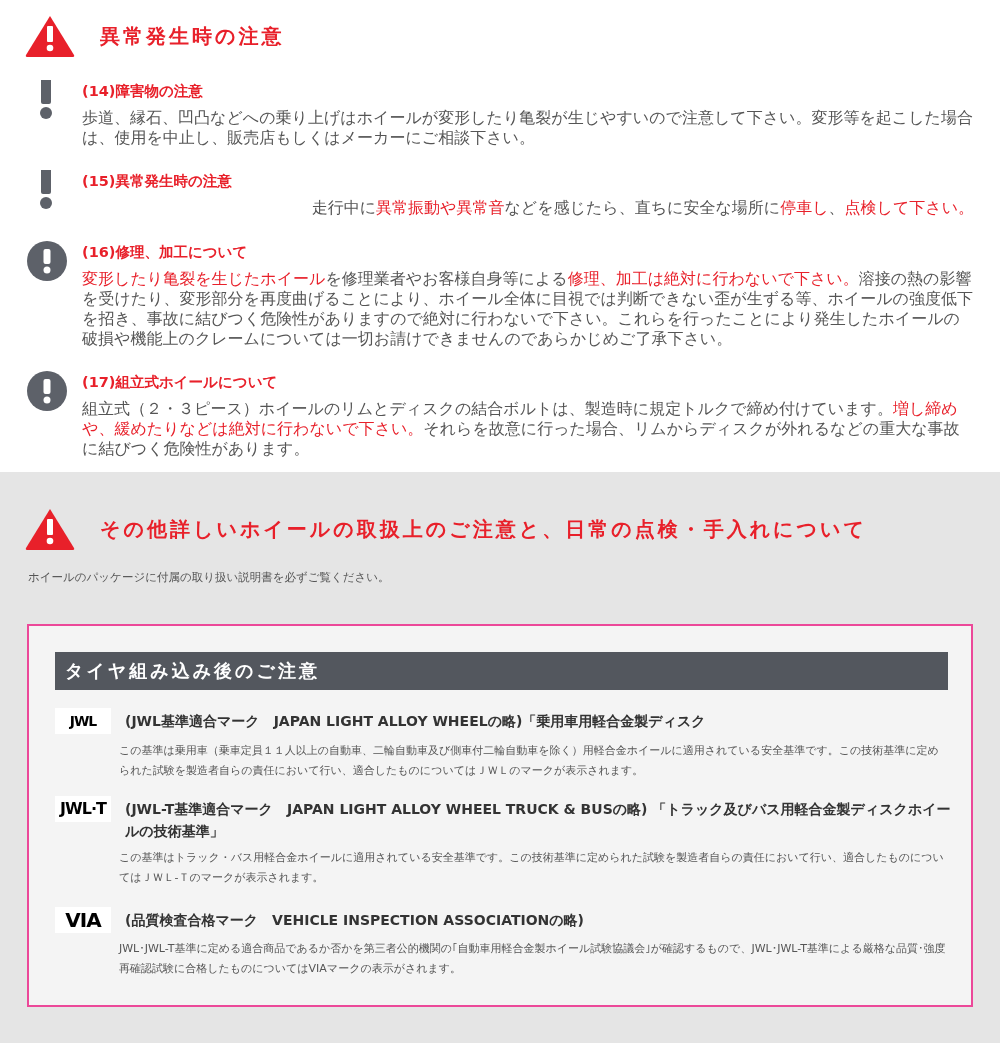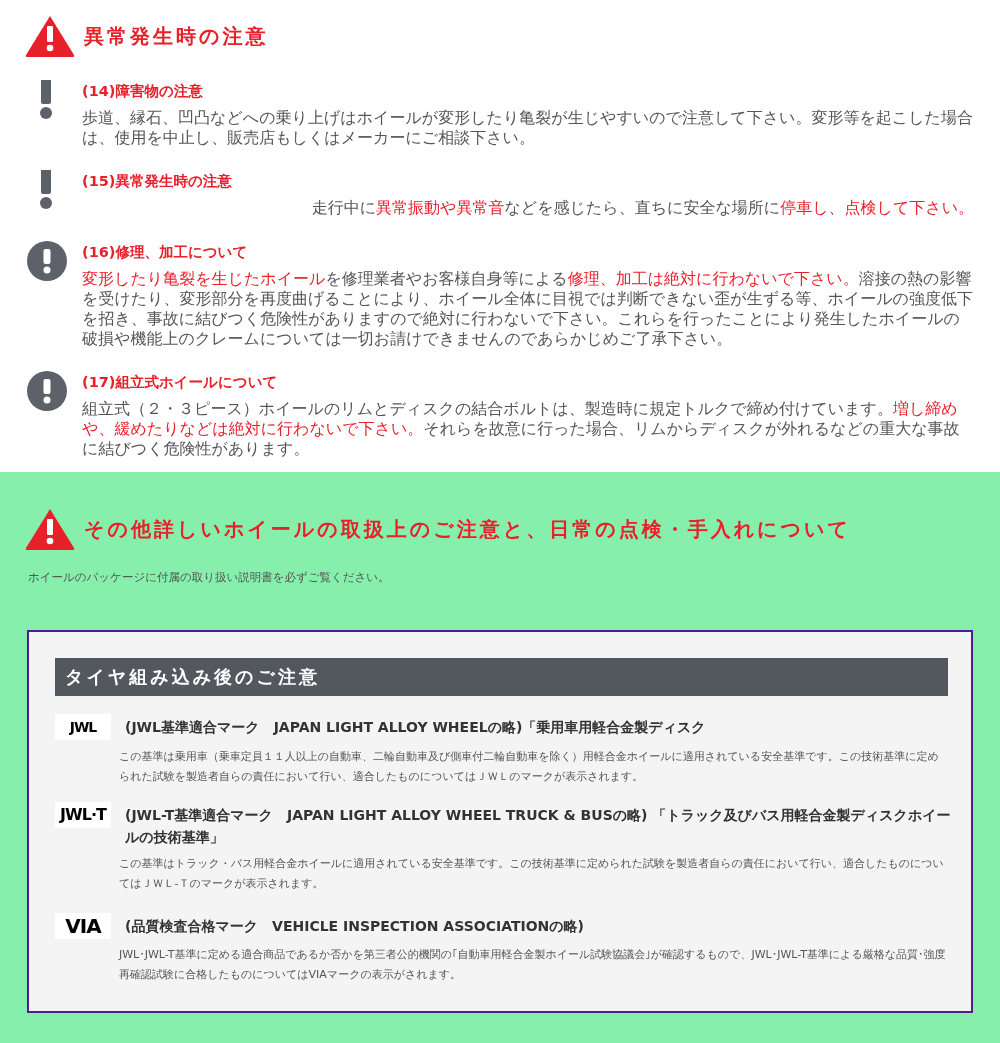--- a/index.html
+++ b/index.html
@@ -1,36 +1,36 @@
 <!DOCTYPE html>
 <html><head>
 <meta charset="utf-8">
 <style>
   * { box-sizing: border-box; margin: 0; padding: 0; }
   html, body { width: 1000px; height: 1043px; background: #ffffff; overflow: hidden; }
   body { font-family: "DejaVu Sans", "Liberation Sans", sans-serif; color: #555; }
 
   .top-section { background: #fff; height: 472px; position: relative; }
-  .bottom-section { background: #86efac; height: 571px; position: relative; padding-left: 24px; }
+  .bottom-section { background: #e5e5e5; height: 571px; position: relative; padding-left: 24px; }
 
   .section-heading { position: absolute; display: flex; align-items: center; }
   .warn-tri { width: 52px; height: 44px; position: relative; }
   .warn-tri svg { width: 52px; height: 44px; display: block; }
-  .heading-text { color: #e8202a; font-weight: bold; font-size: 20px; letter-spacing: 3px; margin-left: 8px; }
+  .heading-text { color: #e8202a; font-weight: bold; font-size: 20px; letter-spacing: 3px; margin-left: 24px; }
 
   .item { position: absolute; left: 26px; width: 950px; }
   .item-icon { position: absolute; left: 0; top: 0; width: 44px; height: 44px; }
   .item-icon svg { display: block; }
   .item-title { position: absolute; left: 56px; top: 0; color: #e8202a; font-size: 14.5px; font-weight: bold; line-height: 22px; white-space: nowrap; }
   .item-body { position: absolute; left: 56px; top: 28px; width: 892px; font-size: 16px; line-height: 20px; color: #555; }
   .red { color: #e8202a; }
 
   .intro { position: absolute; left: 28px; top: 98px; font-size: 11.5px; color: #555; }
 
-  .notice-box { position: absolute; left: 27px; top: 158px; width: 946px; height: 383px; border: 2px solid #4c1d95; background: #f4f4f4; }
+  .notice-box { position: absolute; left: 27px; top: 152px; width: 946px; height: 383px; border: 2px solid #ec4899; background: #f4f4f4; }
   .notice-header { position: absolute; left: 26px; top: 26px; width: 893px; height: 38px; background: #53575e; color: #fff; font-size: 18px; font-weight: bold; letter-spacing: 3px; line-height: 38px; padding-left: 10px; }
 
   .mark { position: absolute; left: 26px; width: 893px; }
   .mark-logo { position: absolute; left: 0; top: 0; height: 26px; width: 56px; background: #fff; color: #000; font-weight: bold; font-family: "DejaVu Sans", sans-serif; font-size: 14px; line-height: 26px; text-align: center; letter-spacing: -1px; }
   .mark-title { position: absolute; left: 64px; top: 2px; width: 830px; color: #333; font-weight: bold; font-size: 14px; line-height: 22px; margin-left: 6px; }
   .mark-body { position: absolute; left: 64px; width: 830px; font-size: 11px; line-height: 20px; color: #555; }
 </style>
 </head>
 <body>
 

